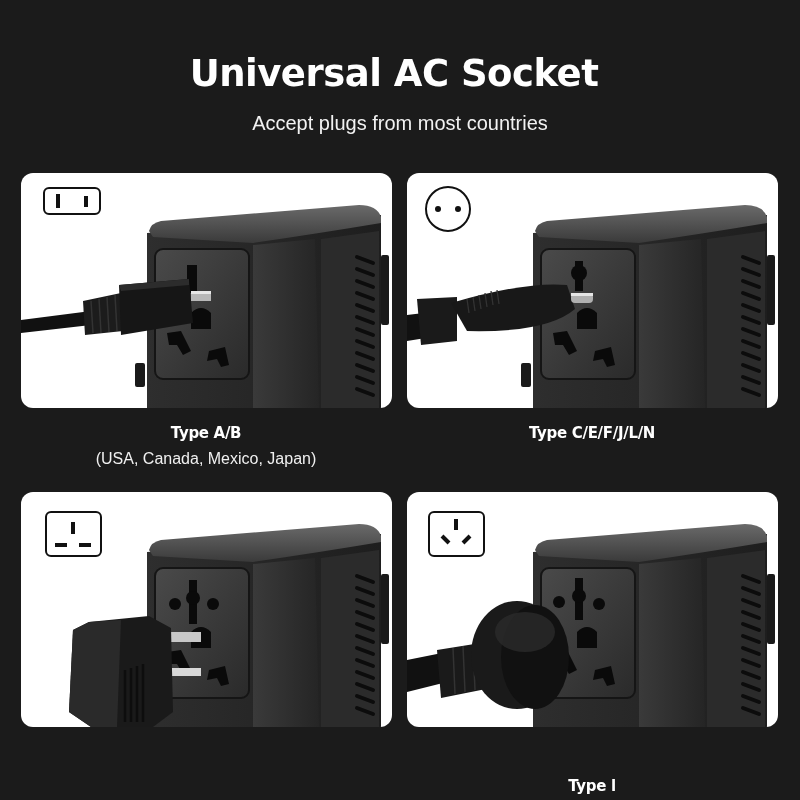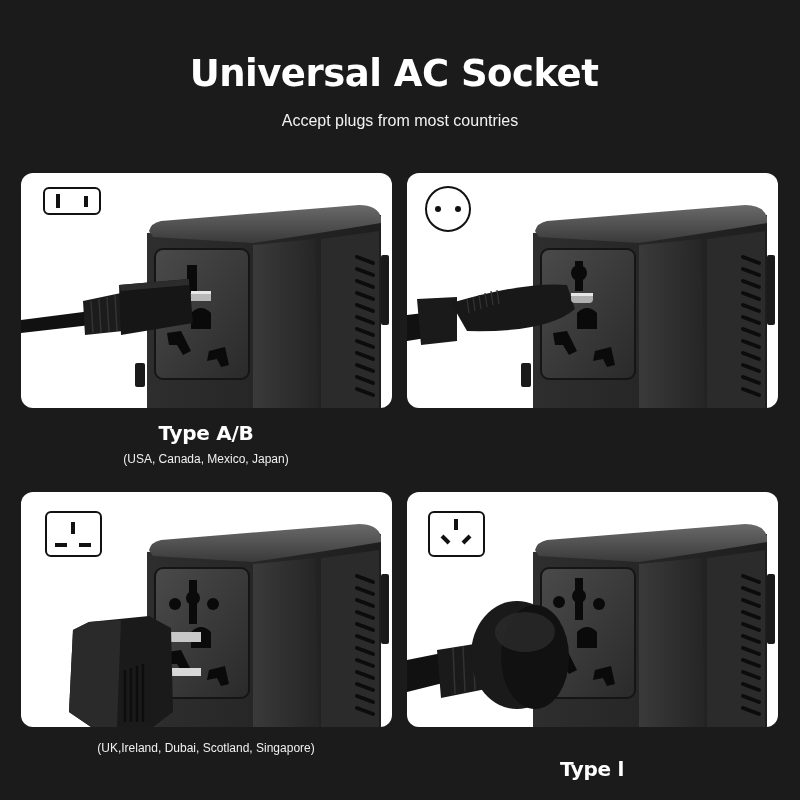--- a/index.html
+++ b/index.html
@@ -2,27 +2,27 @@
 <html><head>
 <meta charset="utf-8">
 <style>
   html,body{margin:0;padding:0;}
   body{width:800px;height:800px;background:#1b1b1b;position:relative;overflow:hidden;
        font-family:"Liberation Sans","DejaVu Sans",sans-serif;color:#fff;}
   .title{position:absolute;left:0;top:52px;width:788px;text-align:center;
          font-family:"DejaVu Sans","Liberation Sans",sans-serif;font-weight:bold;
          font-size:37px;letter-spacing:-0.5px;color:#fff;}
   .subtitle{position:absolute;left:0;top:112px;width:800px;text-align:center;
-         font-size:16px;color:#f2f2f2;}
+         font-size:20px;color:#f2f2f2;}
   .card{position:absolute;width:371px;height:235px;background:#fff;border-radius:12px;overflow:hidden;}
   .card svg.scene{position:absolute;left:0;top:0;width:371px;height:235px;}
   .label{position:absolute;width:390px;text-align:center;}
   .label .type{font-family:"DejaVu Sans","Liberation Sans",sans-serif;font-weight:bold;
-               font-size:20px;letter-spacing:-0.3px;color:#fff;line-height:26px;}
-  .label .countries{font-size:12px;color:#f0f0f0;line-height:22px;margin-top:2px;}
+               font-size:15px;letter-spacing:-0.3px;color:#fff;line-height:26px;}
+  .label .countries{font-size:16px;color:#f0f0f0;line-height:22px;margin-top:2px;}
 </style>
 </head>
 <body>
 
 <svg width="0" height="0" style="position:absolute">
   <defs>
     <linearGradient id="topGrad" x1="0" y1="0" x2="0" y2="1">
       <stop offset="0" stop-color="#6a6a6a"></stop>
       <stop offset="1" stop-color="#3a3a3a"></stop>
     </linearGradient>
@@ -134,20 +134,21 @@
     <rect x="164" y="120" width="22" height="3" fill="#e6e6e6"></rect>
 
     <g>
       <circle cx="41" cy="36" r="22" fill="#fff" stroke="#111" stroke-width="2"></circle>
       <circle cx="31" cy="36" r="3" fill="#111"></circle>
       <circle cx="51" cy="36" r="3" fill="#111"></circle>
     </g>
   </svg>
 </div>
 <div class="label" style="left:397px;top:420px;">
+  <div class="type">Type C/E/F/J/L/N</div>
 </div>
 
 <div class="card" style="left:21px;top:492px;">
   <svg class="scene" viewBox="0 0 371 235">
     <use href="#device"></use>
     <rect x="168" y="88" width="8" height="44" fill="#0a0a0a"></rect>
     <circle cx="172" cy="106" r="7" fill="#0a0a0a"></circle>
     <circle cx="154" cy="112" r="6" fill="#0a0a0a"></circle>
     <circle cx="192" cy="112" r="6" fill="#0a0a0a"></circle>
 
@@ -165,21 +166,20 @@
 
     <g>
       <rect x="25" y="20" width="55" height="44" rx="5" fill="#fff" stroke="#111" stroke-width="2"></rect>
       <rect x="50" y="30" width="4" height="12" fill="#111"></rect>
       <rect x="34" y="51" width="12" height="4" fill="#111"></rect>
       <rect x="58" y="51" width="12" height="4" fill="#111"></rect>
     </g>
   </svg>
 </div>
 <div class="label" style="left:11px;top:735px;">
-  <div class="countries">(UK,Ireland, Dubai, Scotland, Singapore)</div>
 </div>
 
 <div class="card" style="left:407px;top:492px;">
   <svg class="scene" viewBox="0 0 371 235">
     <use href="#device"></use>
     <rect x="168" y="86" width="8" height="42" fill="#0a0a0a"></rect>
     <circle cx="172" cy="104" r="7" fill="#0a0a0a"></circle>
     <circle cx="152" cy="110" r="6" fill="#0a0a0a"></circle>
     <circle cx="192" cy="112" r="6" fill="#0a0a0a"></circle>
 
@@ -196,15 +196,15 @@
     <ellipse cx="118" cy="140" rx="30" ry="20" fill="#2e2e2e" opacity="0.7"></ellipse>
 
     <g>
       <rect x="22" y="20" width="55" height="44" rx="5" fill="#fff" stroke="#111" stroke-width="2"></rect>
       <rect x="47" y="27" width="4" height="11" fill="#111"></rect>
       <line x1="35" y1="44" x2="42" y2="51" stroke="#111" stroke-width="4"></line>
       <line x1="63" y1="44" x2="56" y2="51" stroke="#111" stroke-width="4"></line>
     </g>
   </svg>
 </div>
-<div class="label" style="left:397px;top:756px;">
+<div class="label" style="left:397px;top:773px;">
   <div class="type">Type l</div>
 </div>
 
 </body></html>

